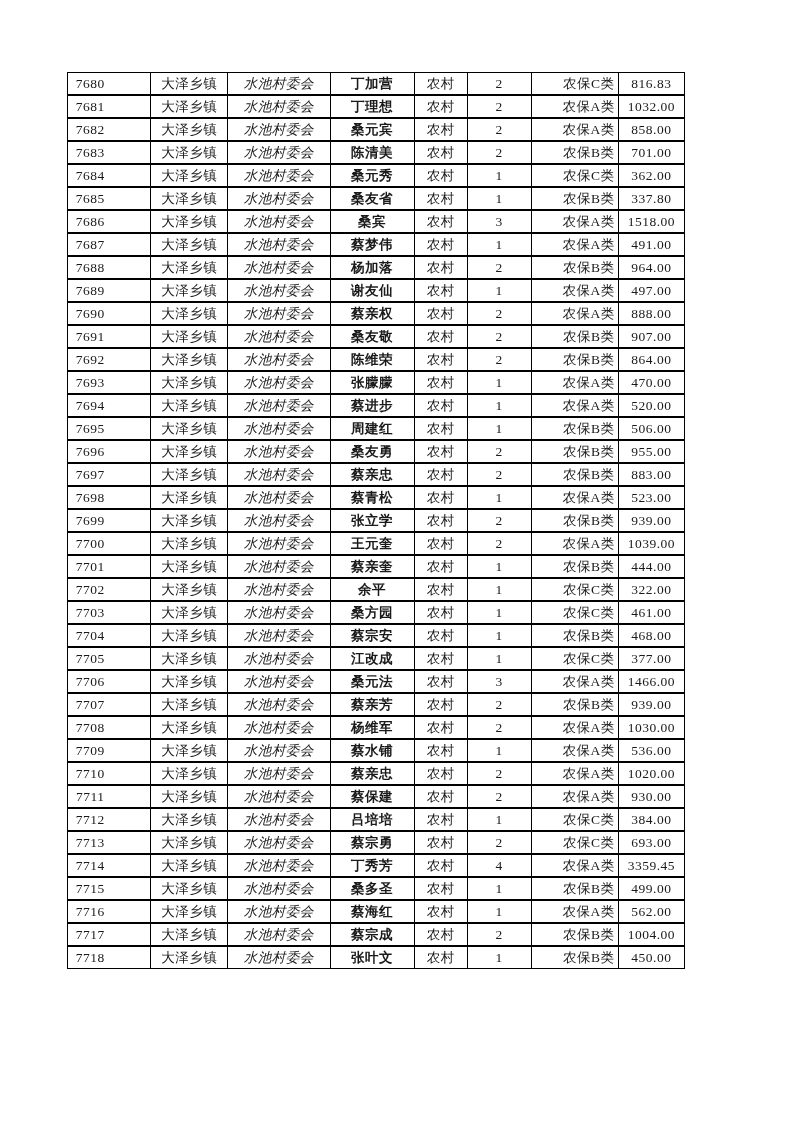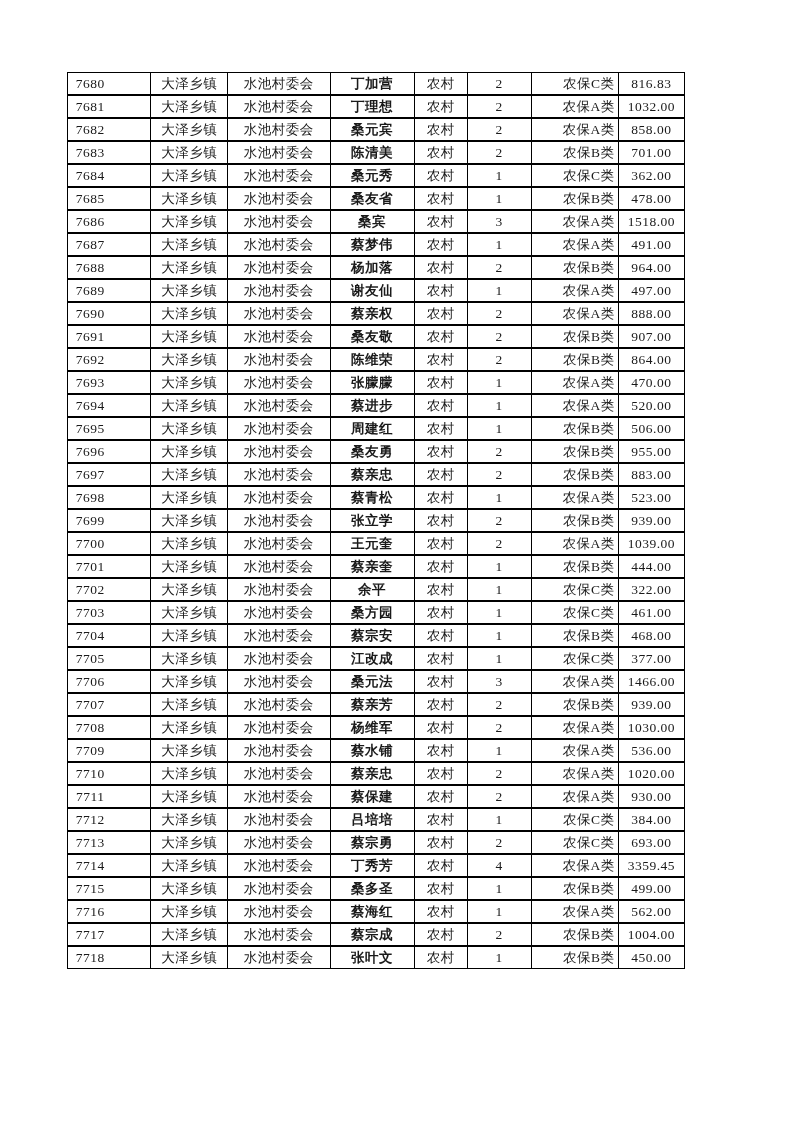--- a/index.html
+++ b/index.html
@@ -46,21 +46,21 @@
     line-height: 21px;
     white-space: nowrap;
     overflow: hidden;
     letter-spacing: 0.5px;
   }
   .cell + .cell {
     border-left: 1px solid #000000;
   }
   .c-serial_no          { width: 7.7%;  }
   .c-town               { width: 13.3%; margin-left: 38px; }
-  .c-village_committee  { width: 17.8%; }
+  .c-village_committee  { width: 17.8%; font-style: italic; }
   .c-name               { width: 14.6%; font-weight: bold; }
   .c-residence_type     { width: 9.2%;  }
   .c-person_count       { width: 11.1%; }
   .c-insurance_category { width: 14.8%; padding-left: 28px; }
   .c-amount             { width: 11.5%; }
 </style>
 </head>
 <body>
 
 <div class="page">
@@ -116,21 +116,21 @@
         <div class="cell c-amount">362.00</div>
       </div>
       <div class="row">
         <div class="cell c-serial_no">7685</div>
         <div class="cell c-town">大泽乡镇</div>
         <div class="cell c-village_committee">水池村委会</div>
         <div class="cell c-name">桑友省</div>
         <div class="cell c-residence_type">农村</div>
         <div class="cell c-person_count">1</div>
         <div class="cell c-insurance_category">农保B类</div>
-        <div class="cell c-amount">478.00</div>
+        <div class="cell c-amount">337.80</div>
       </div>
       <div class="row">
         <div class="cell c-serial_no">7686</div>
         <div class="cell c-town">大泽乡镇</div>
         <div class="cell c-village_committee">水池村委会</div>
         <div class="cell c-name">桑宾</div>
         <div class="cell c-residence_type">农村</div>
         <div class="cell c-person_count">3</div>
         <div class="cell c-insurance_category">农保A类</div>
         <div class="cell c-amount">1518.00</div>

